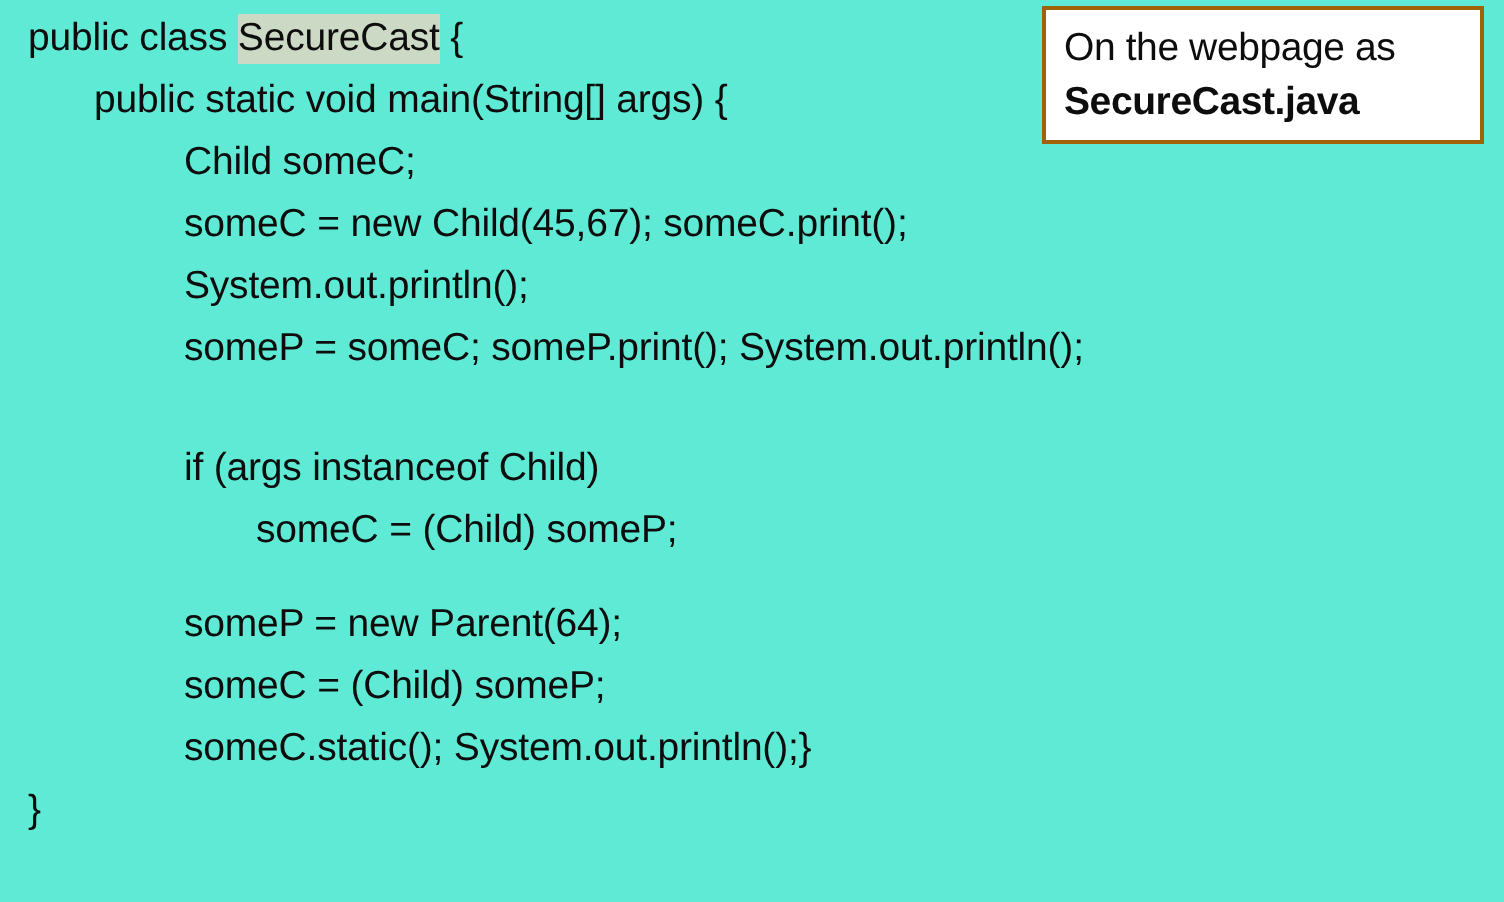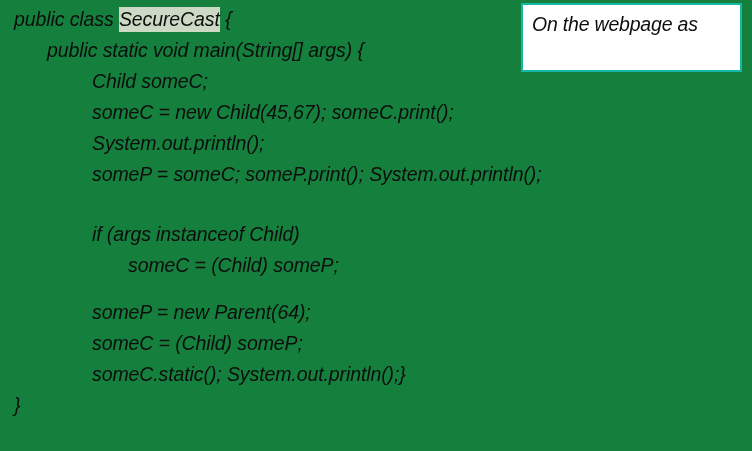--- a/index.html
+++ b/index.html
@@ -7,23 +7,22 @@
     padding: 0;
     background: #ffffff;
   }
   body {
     font-family: "Liberation Sans", sans-serif;
   }
   #slide {
     position: relative;
     width: 752px;
     height: 451px;
-    background: #15803d;
+    background: #5eead4;
     overflow: hidden;
-    font-style: italic;
   }
 
   
   #code-block {
     position: absolute;
     left: 14px;
     top: 4px;
     width: 500px;
   }
   .code-line {
@@ -48,21 +47,21 @@
   }
 
   
   #callout {
     position: absolute;
     left: 521px;
     top: 3px;
     width: 221px;
     height: 69px;
     box-sizing: border-box;
-    border: 2px solid #14b8a6;
+    border: 2px solid #a16207;
     background: #ffffff;
     padding: 6px 0 0 9px;
   }
   .callout-line {
     font-family: "Liberation Sans", sans-serif;
     font-size: 19.5px;
     line-height: 27px;
     color: #0d0d0d;
     white-space: pre;
     letter-spacing: -0.2px;
@@ -98,15 +97,16 @@
     <div class="code-line indent-2">someC = (Child) someP;</div>
 
     <div class="code-line indent-2">someC.static(); System.out.println();}</div>
 
     <div class="code-line indent-0">}</div>
 
   </div>
 
   <div id="callout">
     <div class="callout-line">On the webpage as</div>
+    <div class="callout-line bold">SecureCast.java</div>
   </div>
 
 </div>
 
 </body></html>

